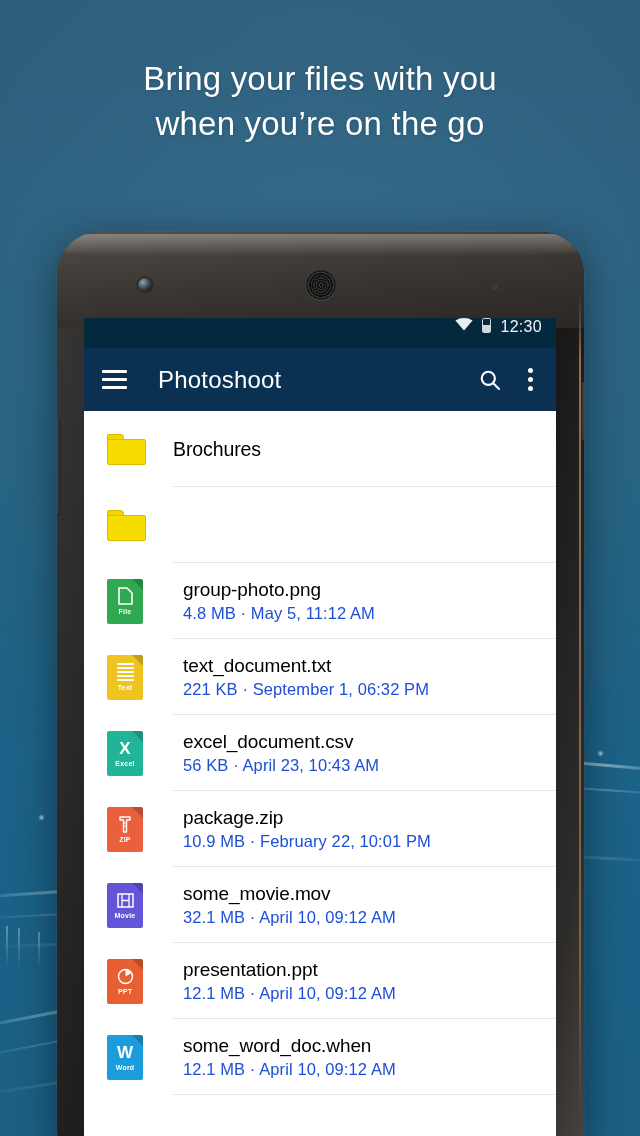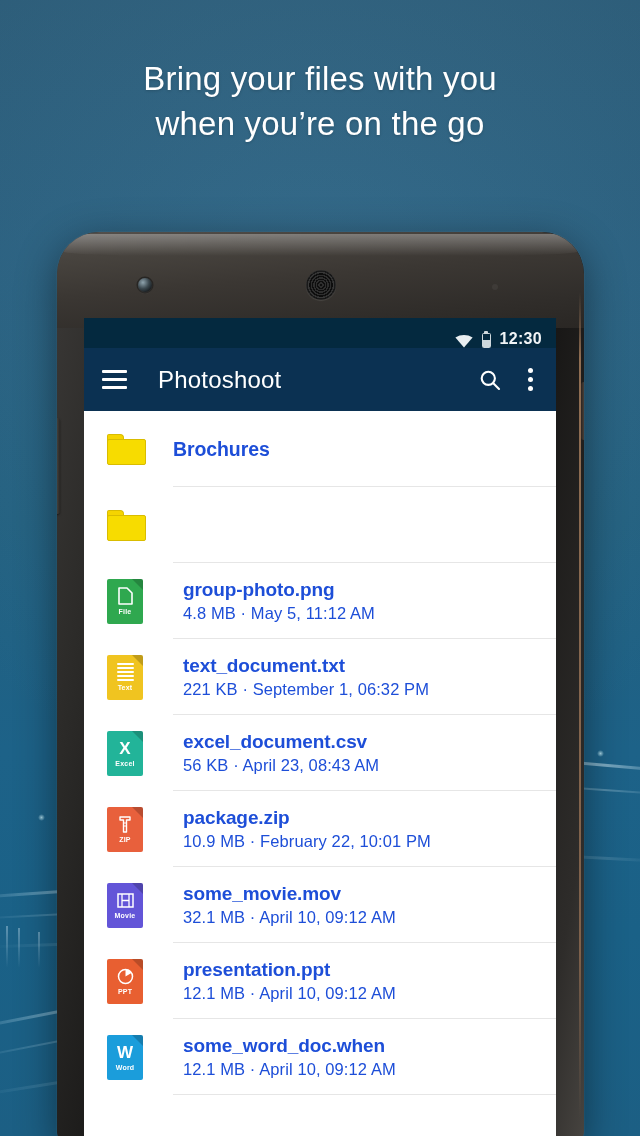--- a/index.html
+++ b/index.html
@@ -160,25 +160,24 @@
     background: #ffffff;
     overflow: hidden;
   }
 
   
   .statusbar {
     position: relative;
     height: 30px;
     background: #04293f;
     display: flex;
-    align-items: flex-end;
+    align-items: flex-start;
     justify-content: flex-end;
     padding-right: 14px;
     gap: 9px;
-    font-weight: bold;
   }
   .sb-wifi { width: 18px; height: 13px; position: relative; }
   .sb-wifi svg { display: block; }
   .sb-batt {
     width: 9px; height: 15px;
     position: relative;
     border: 1.5px solid #cfd8dd;
     border-radius: 1.5px;
     box-sizing: border-box;
     background: linear-gradient(180deg, rgba(255,255,255,0) 0 45%, #cfd8dd 45% 100%);
@@ -304,23 +303,23 @@
   .file-ic .big {
     font-size: 17px;
     font-weight: bold;
     line-height: 17px;
   }
   .txt-lines { width: 17px; display: flex; flex-direction: column; gap: 2px; }
   .txt-lines i { display: block; height: 2px; background: #fff; border-radius: 1px; }
 
   .row-text { flex: 1; min-width: 0; padding-right: 14px; }
   .fname {
-    color: #1d4ed8;
+    color: #000000;
     font-size: 19px;
-    font-weight: bold;
+    font-weight: normal;
     letter-spacing: -.1px;
     white-space: nowrap;
     overflow: hidden;
     text-overflow: ellipsis;
   }
   .row.folder .fname { font-size: 19.5px; }
   .fmeta {
     color: #1d4ed8;
     font-size: 16.5px;
     margin-top: 3px;
@@ -471,21 +470,21 @@
               <span class="file-ic" style="background:#22b499">
                 <span class="fold"></span>
                 <span class="glyph">
                   <span class="big">X</span>
                 </span>
                 <span class="ftxt">Excel</span>
               </span>
             </div>
             <div class="row-text">
               <div class="fname">excel_document.csv</div>
-              <div class="fmeta">56 KB · April 23, 08:43 AM</div>
+              <div class="fmeta">56 KB · April 23, 10:43 AM</div>
             </div>
             <div class="divider"></div>
           </div>
           <div class="row file">
             <div class="row-icon">
               <span class="file-ic" style="background:#e8603c">
                 <span class="fold"></span>
                 <span class="glyph">
                   <svg width="14" height="17" viewBox="0 0 14 17">
                     <path d="M2 1 h10 v3 h-3.5 v12 h-3 v-12 h-3.5 z" fill="none" stroke="#fff" stroke-width="1.4" stroke-linejoin="round"></path>

